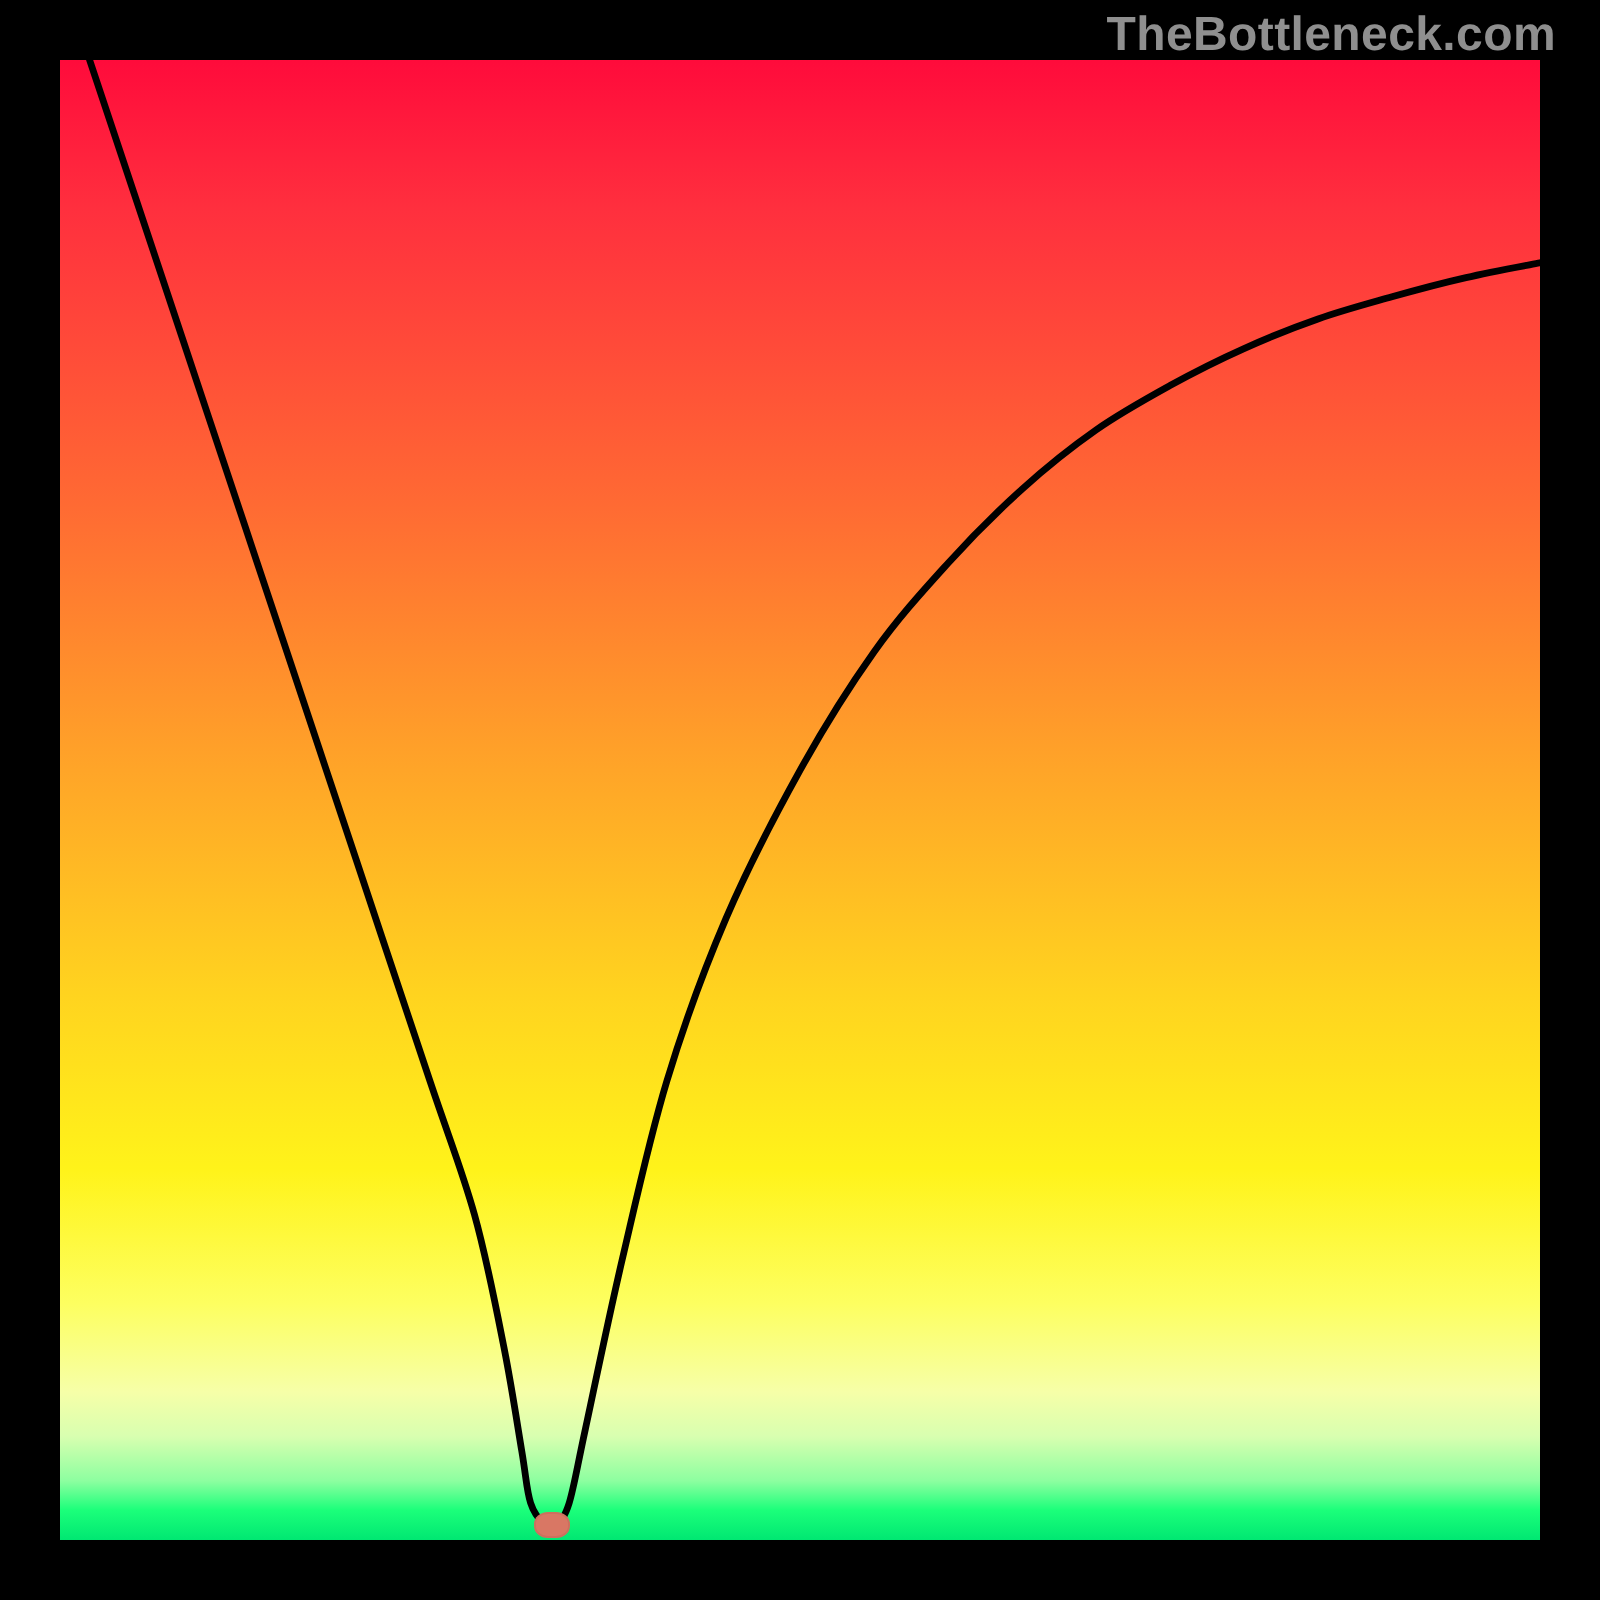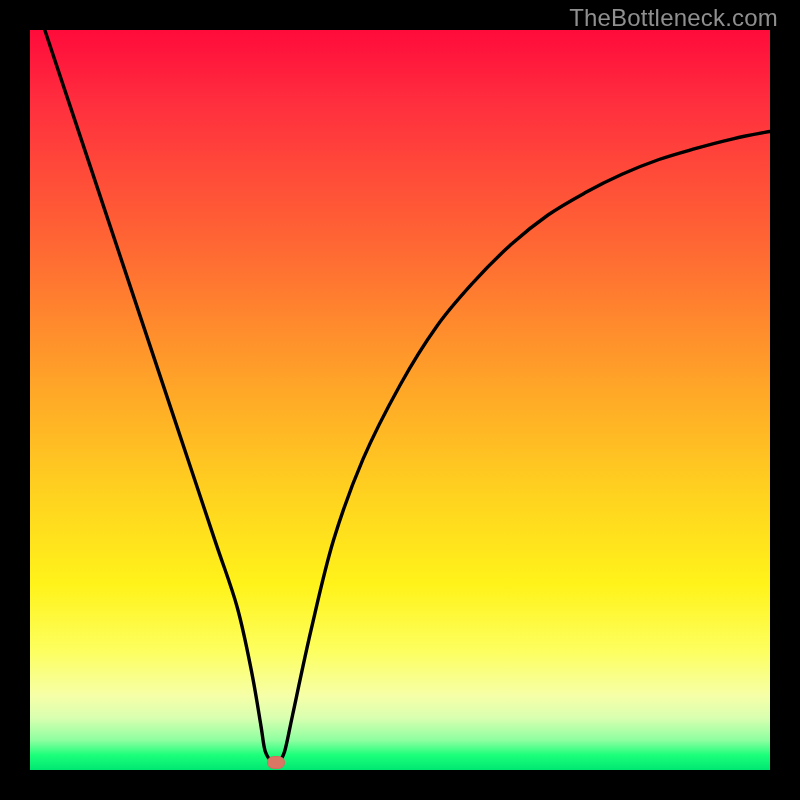--- a/index.html
+++ b/index.html
@@ -43,21 +43,21 @@
       #1bff7a 98%,
       #00e772 100%
     );
   }
   .watermark {
     position: absolute;
     top: 4px;
     right: 22px;
     color: #8f8f8f;
     font-size: 24px;
-    font-weight: 400;
+    font-weight: 700;
     letter-spacing: 0.2px;
   }
   svg.curve {
     position: absolute;
     inset: 0;
   }
   .marker {
     position: absolute;
     width: 18px;
     height: 13px;

